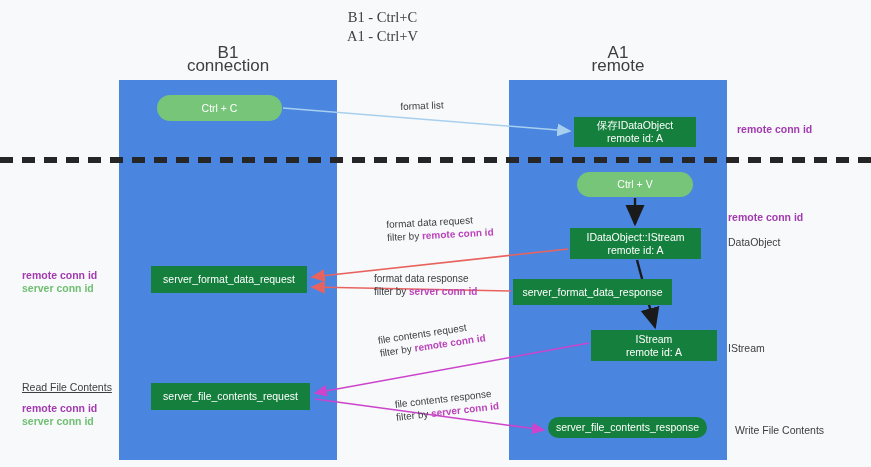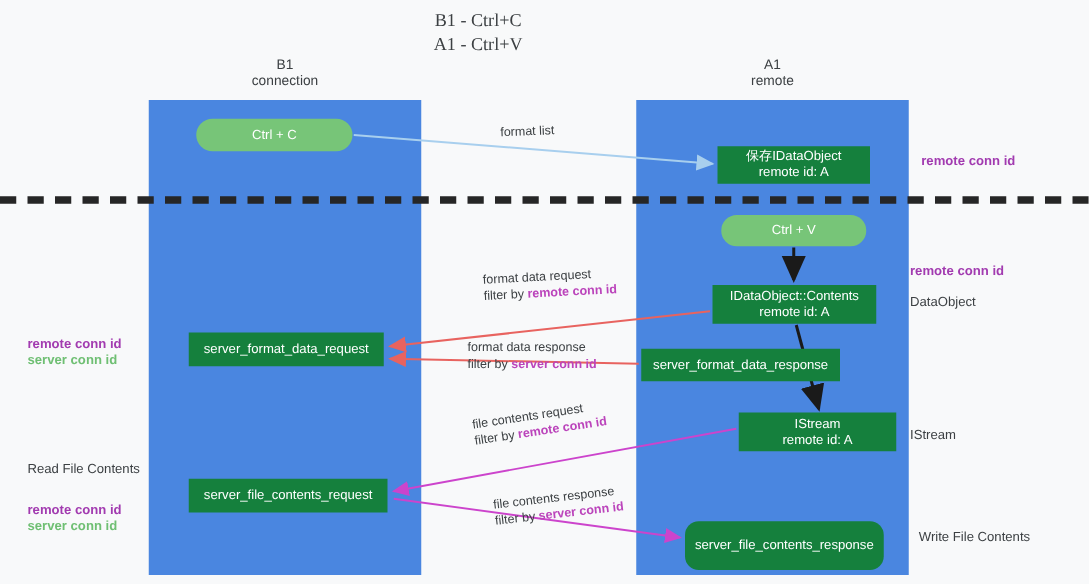--- a/index.html
+++ b/index.html
@@ -28,21 +28,21 @@
     pointer-events: none;
   }
   .lane {
     position: absolute;
     background: #4a86e0;
   }
   .lane-title {
     position: absolute;
     text-align: center;
     color: #3c4043;
-    font-size: 11px;
+    font-size: 17px;
     line-height: 13px;
     white-space: pre-line;
   }
   .page-title {
     position: absolute;
     text-align: center;
     color: #3c4043;
     font-size: 14.5px;
     line-height: 19px;
     white-space: pre-line;
@@ -144,37 +144,37 @@
         <div>Ctrl + C</div>
       </div>
       <div class="node orange" style="left: 574px; top: 117px; width: 122px; height: 30px;">
         <div>保存IDataObject</div>
         <div class="l2">remote id: A</div>
       </div>
       <div class="node green" style="left: 577px; top: 172px; width: 116px; height: 25px;">
         <div>Ctrl + V</div>
       </div>
       <div class="node orange" style="left: 570px; top: 228px; width: 131px; height: 31px;">
-        <div>IDataObject::Contents</div>
+        <div>IDataObject::IStream</div>
         <div class="l2">remote id: A</div>
       </div>
       <div class="node orange" style="left: 151px; top: 266px; width: 156px; height: 27px;">
         <div>server_format_data_request</div>
       </div>
       <div class="node orange" style="left: 513px; top: 279px; width: 159px; height: 26px;">
         <div>server_format_data_response</div>
       </div>
       <div class="node orange" style="left: 591px; top: 330px; width: 126px; height: 31px;">
         <div>IStream</div>
         <div class="l2">remote id: A</div>
       </div>
       <div class="node orange" style="left: 151px; top: 383px; width: 159px; height: 27px;">
         <div>server_file_contents_request</div>
       </div>
-      <div class="node orange" style="left: 548px; top: 417px; width: 159px; height: 39px; border-radius: 11px;">
+      <div class="node orange" style="left: 548px; top: 417px; width: 159px; height: 21px; border-radius: 11px;">
         <div>server_file_contents_response</div>
       </div>
     </div>
   <div id="edge-labels">
       <div class="edge-label" style="left: 400px; top: 100px; transform: rotate(-2.2deg);">
         <div><span>format list</span></div>
       </div>
       <div class="edge-label" style="left: 386px; top: 218px; transform: rotate(-3deg);">
         <div><span>format data request</span></div>
         <div><span>filter by </span><span class="hl-remote">remote conn id</span></div>
@@ -193,18 +193,18 @@
       </div>
     </div>
   <div id="side-labels">
       <div class="side-label remote" style="left: 737px; top: 122px;">remote conn id</div>
       <div class="side-label remote" style="left: 728px; top: 210px;">remote conn id</div>
       <div class="side-label plain" style="left: 728px; top: 235px;">DataObject</div>
       <div class="side-label plain" style="left: 728px; top: 341px;">IStream</div>
       <div class="side-label plain" style="left: 735px; top: 423px;">Write File Contents</div>
       <div class="side-label remote" style="left: 22px; top: 268px;">remote conn id</div>
       <div class="side-label server" style="left: 22px; top: 281px;">server conn id</div>
-      <div class="side-label plain" style="left: 22px; top: 368px;">Read File Contents</div>
+      <div class="side-label plain" style="left: 22px; top: 380px; text-decoration: underline;">Read File Contents</div>
       <div class="side-label remote" style="left: 22px; top: 401px;">remote conn id</div>
       <div class="side-label server" style="left: 22px; top: 414px;">server conn id</div>
     </div>
 
 </div>
 
 </body></html>

